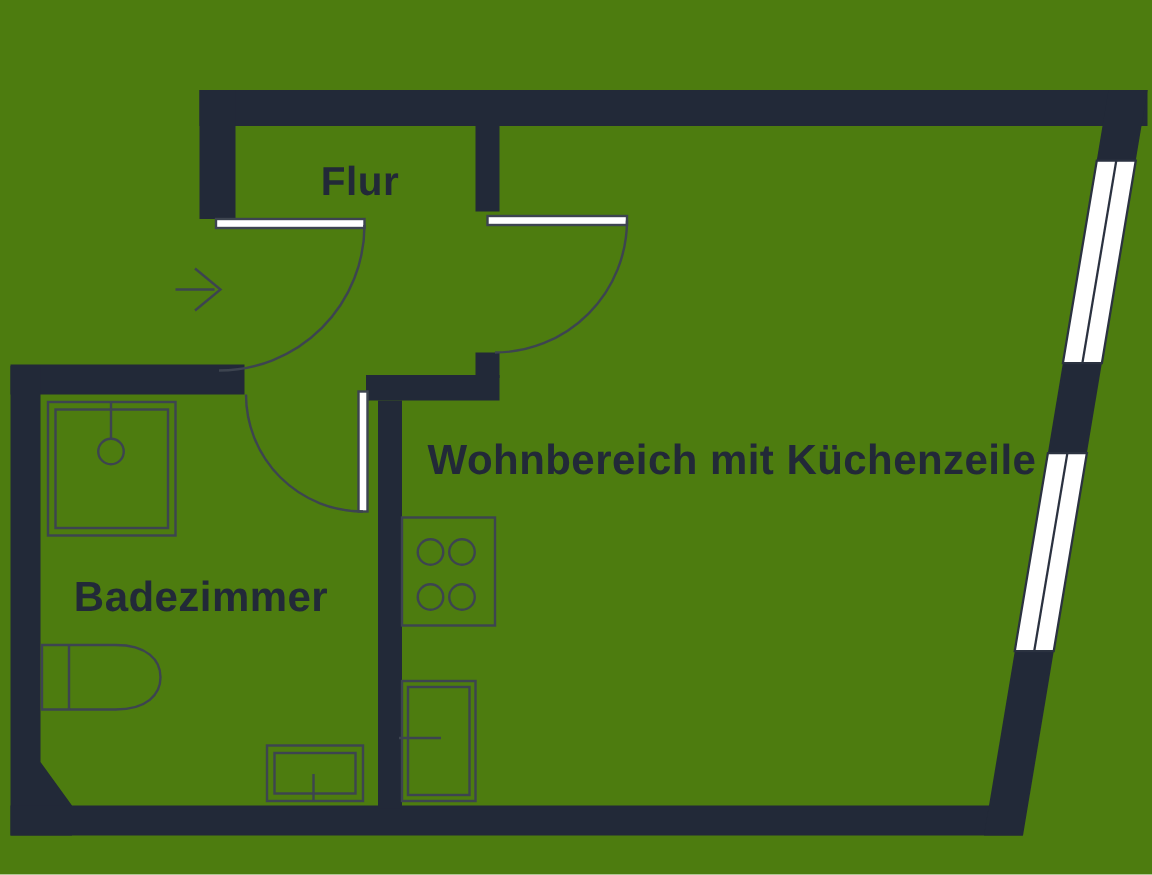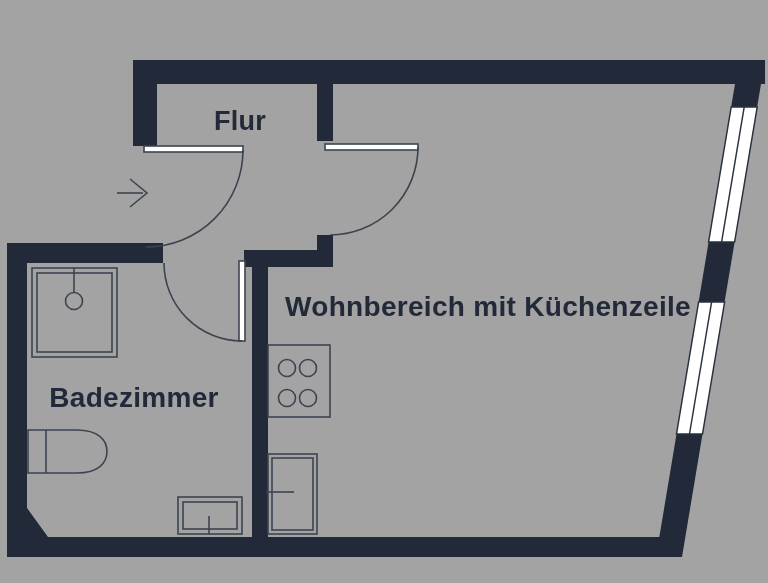--- a/index.html
+++ b/index.html
@@ -1,20 +1,20 @@
 <!DOCTYPE html>
 <html><head>
 <meta charset="utf-8">
 <style>
   html, body { margin: 0; padding: 0; background: #ffffff; }
   .stage {
     position: relative;
     width: 768px;
     height: 583px;
-    background: #a3a3a3;
+    background: #4d7c0f;
     overflow: hidden;
     font-family: "Liberation Sans", sans-serif;
   }
   svg { display: block; }
   .wall { fill: #222938; stroke: none; }
   .thin { fill: none; stroke: #3d4450; stroke-width: 1.6; }
   .thin-fill { fill: #ffffff; stroke: #3d4450; stroke-width: 1.6; }
   .win { fill: #ffffff; stroke: #2b3240; stroke-width: 1.5; }
   .room-label {
     fill: #222938;

